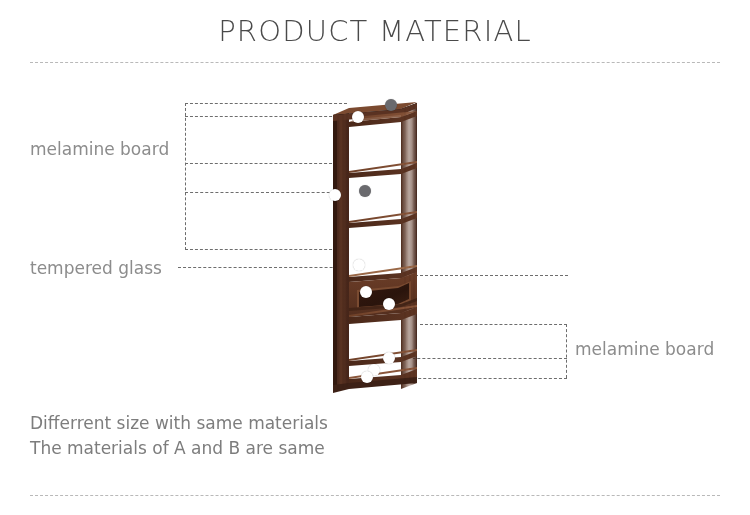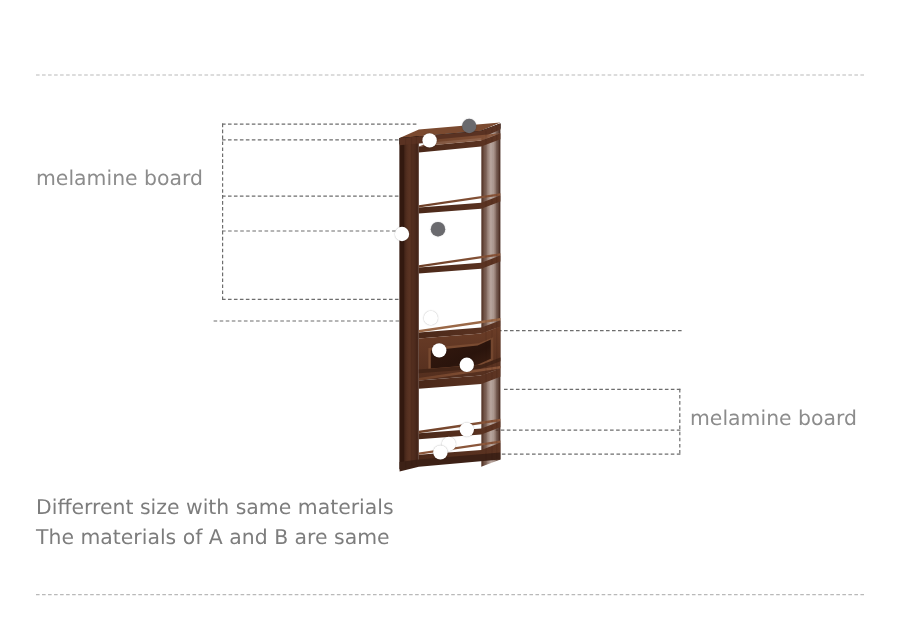--- a/index.html
+++ b/index.html
@@ -98,20 +98,21 @@
     box-shadow: 0 0 1px rgba(0,0,0,.35);
   }
   .dot.white { background: #ffffff; }
   .dot.grey  { background: #6a6a6e; }
 </style>
 </head>
 <body>
 
 <div id="page">
 
+  <div class="page-title">PRODUCT MATERIAL</div>
 
   <div class="divider top"></div>
   <div class="divider bottom"></div>
 
   <div class="lead-v" style="left:185px; top:103px; height:147px;"></div>
 
   <div class="lead-h" style="left:185px; top:103px; width:162px;"></div>
   <div class="lead-h" style="left:185px; top:116px; width:162px;"></div>
   <div class="lead-h" style="left:185px; top:163px; width:152px;"></div>
   <div class="lead-h" style="left:185px; top:192px; width:165px;"></div>
@@ -226,18 +227,19 @@
     <div class="dot grey" style="left:34px; top:90px;  width:12px; height:12px;"></div>
     <div class="dot white" style="left:28px; top:164px; width:12px; height:12px;"></div>
     <div class="dot white" style="left:35px; top:191px; width:12px; height:12px;"></div>
     <div class="dot white" style="left:58px; top:203px; width:12px; height:12px;"></div>
     <div class="dot white" style="left:58px; top:257px; width:12px; height:12px;"></div>
     <div class="dot white" style="left:43px; top:269px; width:12px; height:12px;"></div>
     <div class="dot white" style="left:36px; top:276px; width:12px; height:12px;"></div>
   </div>
 
   <div class="label melamine-left">melamine board</div>
+  <div class="label tempered-glass">tempered glass</div>
   <div class="label melamine-right">melamine board</div>
 
   <div class="note line1">Differrent size with same materials</div>
   <div class="note line2">The materials of A and B are same</div>
 
 </div>
 
 </body></html>

